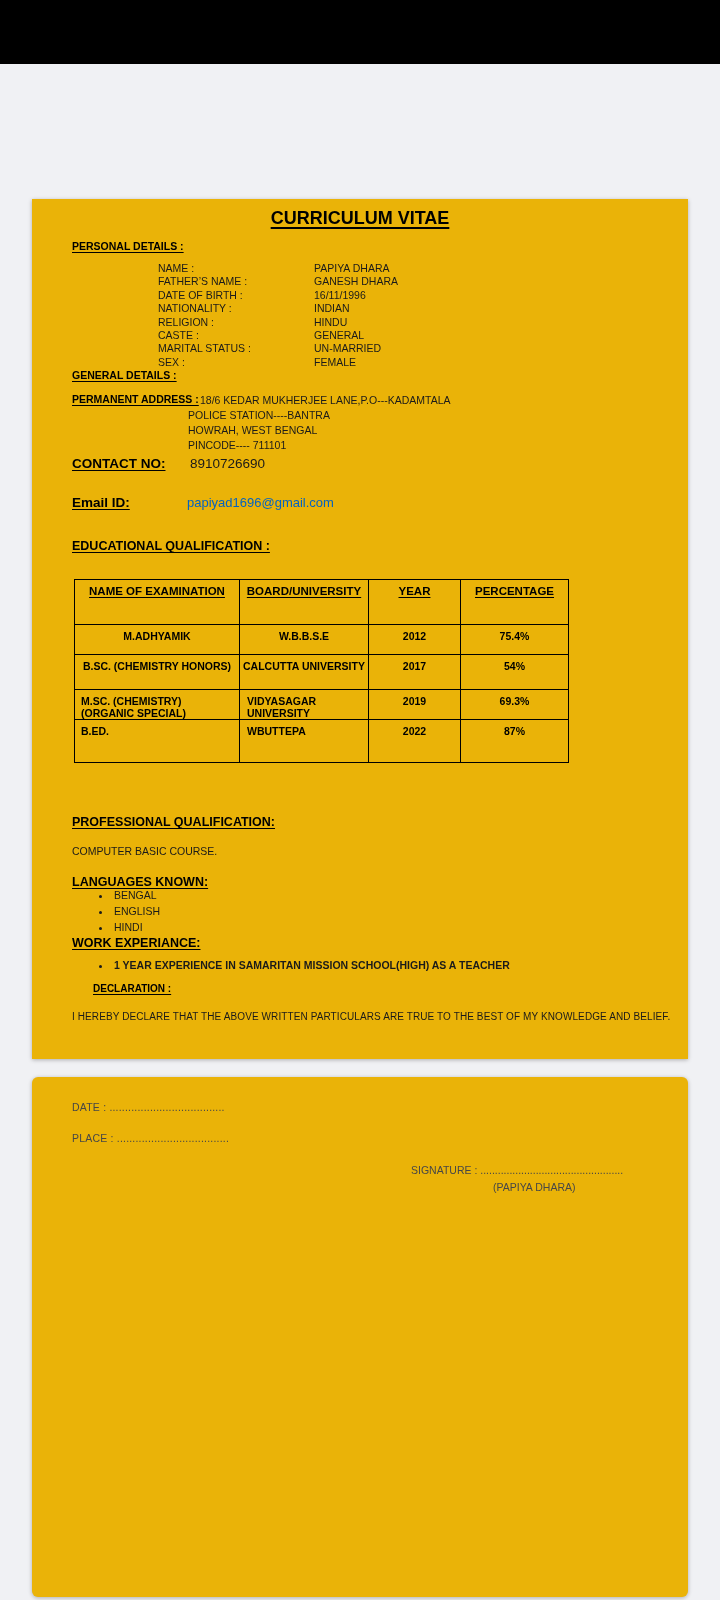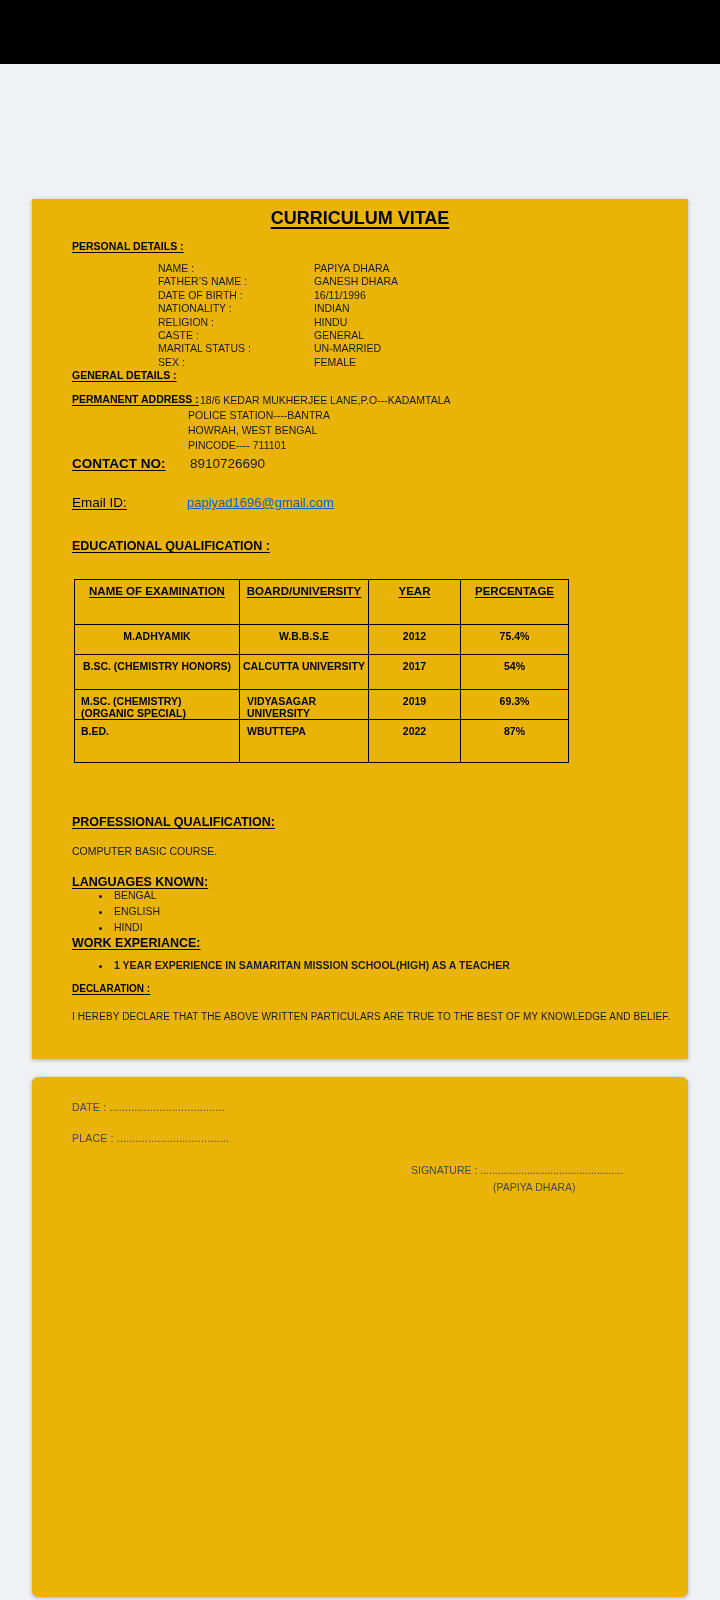--- a/index.html
+++ b/index.html
@@ -31,22 +31,22 @@
   .dlabel{width:112px;flex:none;}
   .h-general{top:170px;}
 
   .addr-label{top:194px;}
   .addr-lines{position:absolute;top:194px;left:156px;font-size:10.5px;line-height:15px;}
   .aline.first{text-indent:12px;}
 
   .contact-row{position:absolute;top:257px;left:40px;font-size:13.5px;}
   .contact-label{display:inline-block;width:118px;font-weight:bold;text-decoration:underline;text-underline-offset:2px;color:#000;}
   .email-row{position:absolute;top:296px;left:40px;font-size:13.5px;}
-  .email-label{display:inline-block;width:115px;font-weight:normal;text-decoration:underline;text-underline-offset:2px;color:#000;}
-  .email-link{font-size:13px;text-decoration:underline;cursor:pointer;}
+  .email-label{display:inline-block;width:115px;font-weight:bold;text-decoration:underline;text-underline-offset:2px;color:#000;}
+  .email-link{font-size:13px;cursor:pointer;}
 
   .h-edu{top:340px;}
   .edu-table{position:absolute;top:380px;left:42px;width:494px;border-collapse:collapse;table-layout:fixed;}
   .edu-table th,.edu-table td{border:1.5px solid #000;}
   .edu-table th{height:38px;vertical-align:top;padding-top:5px;text-align:center;
                 font-size:11.5px;font-weight:bold;color:#000;}
   .edu-table th span{text-decoration:underline;text-underline-offset:2px;}
   .edu-table td{vertical-align:top;padding:5px 3px 0 3px;text-align:center;
                 font-size:10.5px;font-weight:bold;color:#000;
                 white-space:pre-line;line-height:12px;}
@@ -63,21 +63,21 @@
 
   .h-prof{top:616px;}
   .body-text{position:absolute;left:40px;font-size:10.5px;color:#1a1a1a;}
   .t-computer{top:646px;}
   .h-lang{top:676px;}
   .blist{position:absolute;left:58px;margin:0;padding-left:22px;font-size:10.5px;line-height:16px;}
   .blist li{padding-left:2px;}
   .lang-list{top:688px;}
   .h-work{top:737px;}
   .work-list{top:758px;font-weight:bold;font-size:10.5px;}
-  .h-decl{top:784px;}
+  .h-decl{top:784px;margin-left:21px;}
   .decl-body{top:812px;font-size:10px;letter-spacing:.1px;}
 
   
   .p2-line{position:absolute;left:40px;font-size:10.5px;color:#474747;letter-spacing:.2px;white-space:nowrap;}
   .date-line{top:24px;}
   .place-line{top:55px;}
   .sig-block{position:absolute;top:87px;left:379px;font-size:10.5px;color:#474747;white-space:nowrap;}
   .sig-name{margin-top:5px;margin-left:82px;}
 </style>
 </head>

